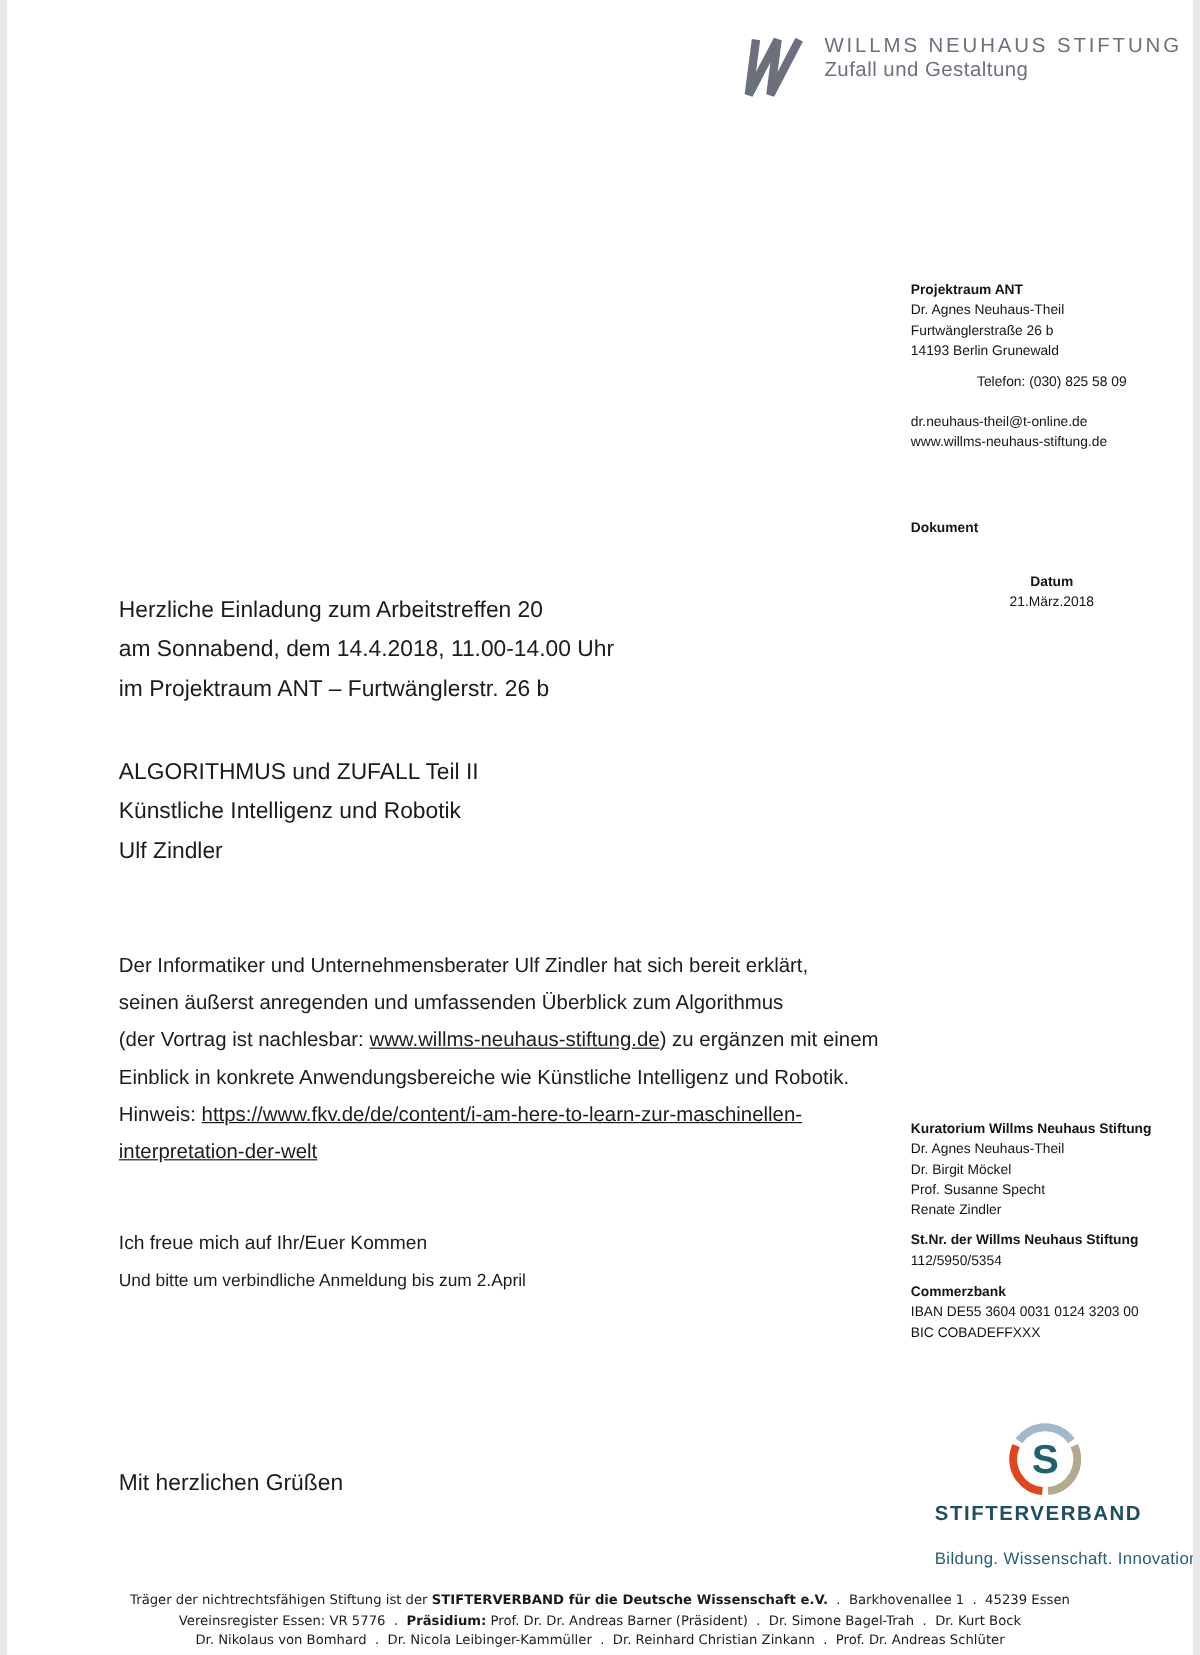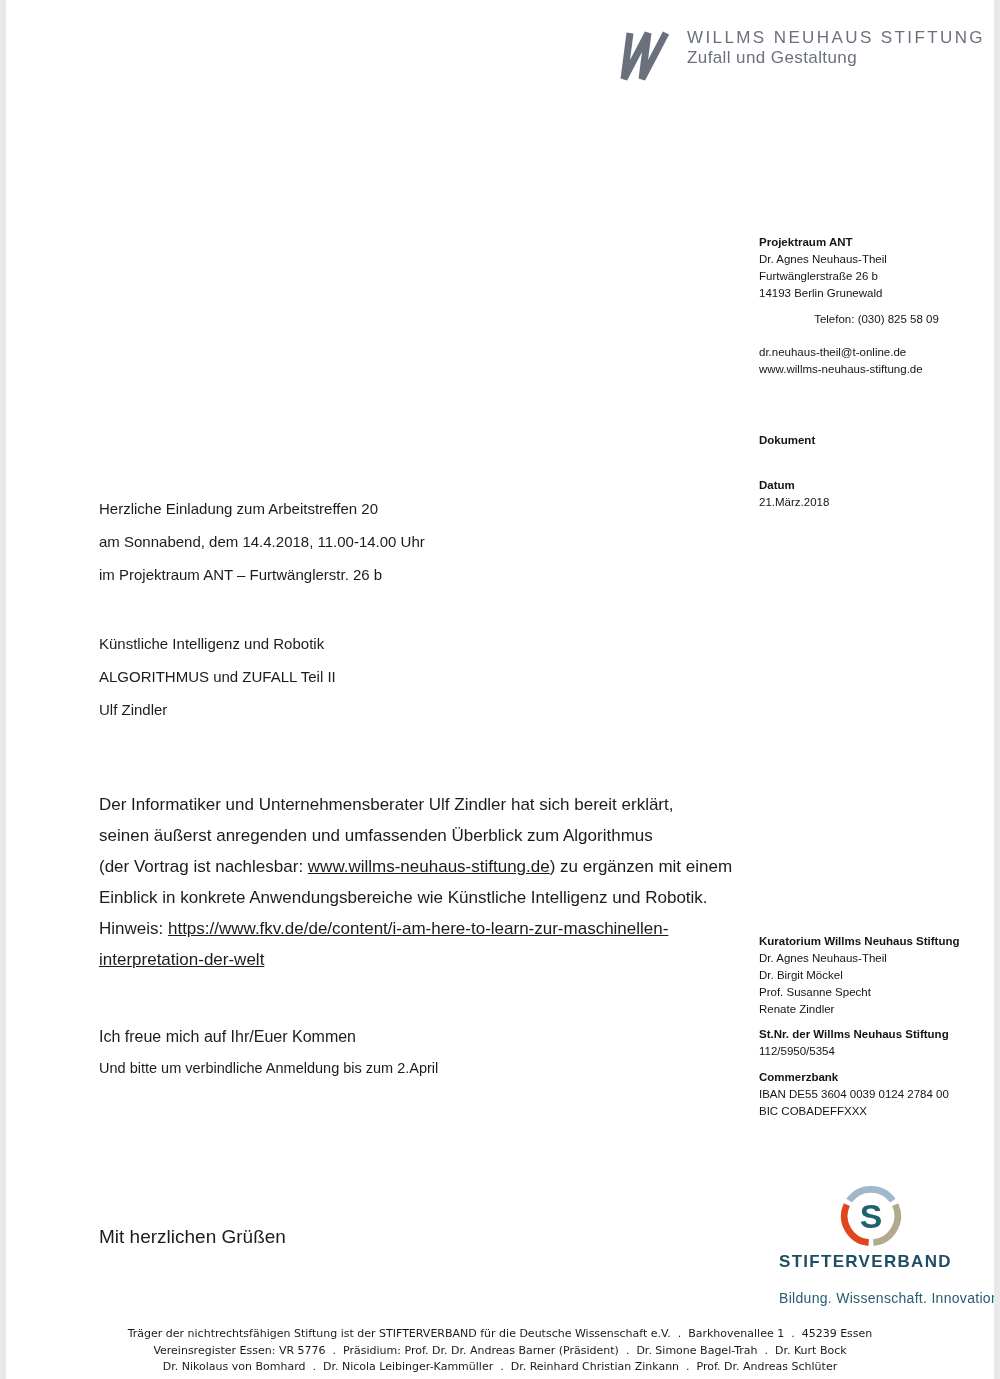--- a/index.html
+++ b/index.html
@@ -19,38 +19,38 @@
   .brand-title{font-size:17px;letter-spacing:2.4px;font-weight:400;line-height:20px;white-space:nowrap;}
   .brand-sub{font-size:17px;letter-spacing:0.4px;line-height:20px;white-space:nowrap;}
   
   .side{position:absolute;left:753px;width:235px;
         font-family:Liberation Sans, sans-serif;
         font-size:11.5px;line-height:17px;color:#141414;}
   .side .b{font-weight:bold;}
   .side div{white-space:nowrap;}
   
   .main{position:absolute;left:93px;width:660px;}
-  .lines-lg{font-size:15px;line-height:33px;}
+  .lines-lg{font-size:19px;line-height:33px;}
   .para{font-size:17px;line-height:31px;}
   .para .lnk{text-decoration:underline;}
   .closing-big{font-size:16px;line-height:26px;}
   .closing-small{font-size:14.5px;line-height:22px;margin-top:7px;}
   .signoff{font-size:19px;line-height:34px;}
   
   .sv{position:absolute;left:773px;top:1184px;width:184px;}
   .sv-ring{display:block;margin:0 auto;}
   .sv-word{margin-top:4px;font-size:17px;font-weight:bold;letter-spacing:1.3px;
            color:#1d4e63;white-space:nowrap;}
   .sv-tag{margin-top:18px;font-family:Liberation Sans, sans-serif;font-size:14px;
           letter-spacing:0.3px;color:#265d72;white-space:nowrap;}
   
   .footer{position:absolute;left:0;right:0;top:1326px;text-align:center;
           font-family:"DejaVu Sans", sans-serif;font-size:11px;line-height:16.5px;
           color:#1a1a1a;}
-  .footer .b{font-weight:normal;}
+  .footer .b{font-weight:bold;}
 </style>
 </head>
 <body>
 
 <div class="page">
 
   <div class="brand">
     <svg width="62" height="56" viewBox="0 0 60 56">
       <path d="M16 5 L10 51 L34 5 L28 51 L52 5" fill="none" stroke="#6b717c" stroke-width="7" stroke-linejoin="miter" stroke-linecap="butt"></path>
     </svg>
@@ -70,53 +70,53 @@
     <div>Telefon: (030) 825 58 09</div>
   </div>
   <div class="side" style="top:344px;">
     <div>dr.neuhaus-theil@t-online.de</div>
     <div>www.willms-neuhaus-stiftung.de</div>
   </div>
 
   <div class="side" style="top:432px;">
     <div class="b">Dokument</div>
   </div>
-  <div class="side" style="top:477px;">
+  <div class="side" style="top:477px;text-align:center;">
     <div class="b">Datum</div>
     <div>21.März.2018</div>
   </div>
 
   <div class="side" style="top:933px;">
     <div class="b">Kuratorium Willms Neuhaus Stiftung</div>
     <div>Dr. Agnes Neuhaus-Theil</div>
     <div>Dr. Birgit Möckel</div>
     <div>Prof. Susanne Specht</div>
     <div>Renate Zindler</div>
   </div>
 
   <div class="side" style="top:1026px;">
     <div class="b">St.Nr. der Willms Neuhaus Stiftung</div>
     <div>112/5950/5354</div>
   </div>
 
   <div class="side" style="top:1069px;">
     <div class="b">Commerzbank</div>
-    <div>IBAN DE55 3604 0039 0124 2784 00</div>
+    <div>IBAN DE55 3604 0031 0124 3203 00</div>
     <div>BIC COBADEFFXXX</div>
   </div>
 
   <div class="main lines-lg" style="top:492px;">
     <div>Herzliche Einladung zum Arbeitstreffen 20</div>
     <div>am Sonnabend, dem 14.4.2018, 11.00-14.00 Uhr</div>
     <div>im Projektraum ANT – Furtwänglerstr. 26 b</div>
   </div>
 
   <div class="main lines-lg" style="top:627px;">
+    <div>ALGORITHMUS und ZUFALL Teil II</div>
     <div>Künstliche Intelligenz  und Robotik</div>
-    <div>ALGORITHMUS und ZUFALL Teil II</div>
     <div>Ulf Zindler</div>
   </div>
 
   <div class="main para" style="top:789px;">
     <div>Der Informatiker und Unternehmensberater Ulf Zindler hat sich bereit erklärt,</div>
     <div>seinen äußerst anregenden und umfassenden Überblick zum Algorithmus</div>
     <div><span>(der Vortrag ist nachlesbar: </span><span class="lnk">www.willms-neuhaus-stiftung.de</span><span>) zu ergänzen mit einem</span></div>
     <div>Einblick in konkrete Anwendungsbereiche wie Künstliche Intelligenz und Robotik.</div>
     <div><span>Hinweis: </span><span class="lnk">https://www.fkv.de/de/content/i-am-here-to-learn-zur-maschinellen-</span></div>
     <div><span class="lnk">interpretation-der-welt</span></div>

